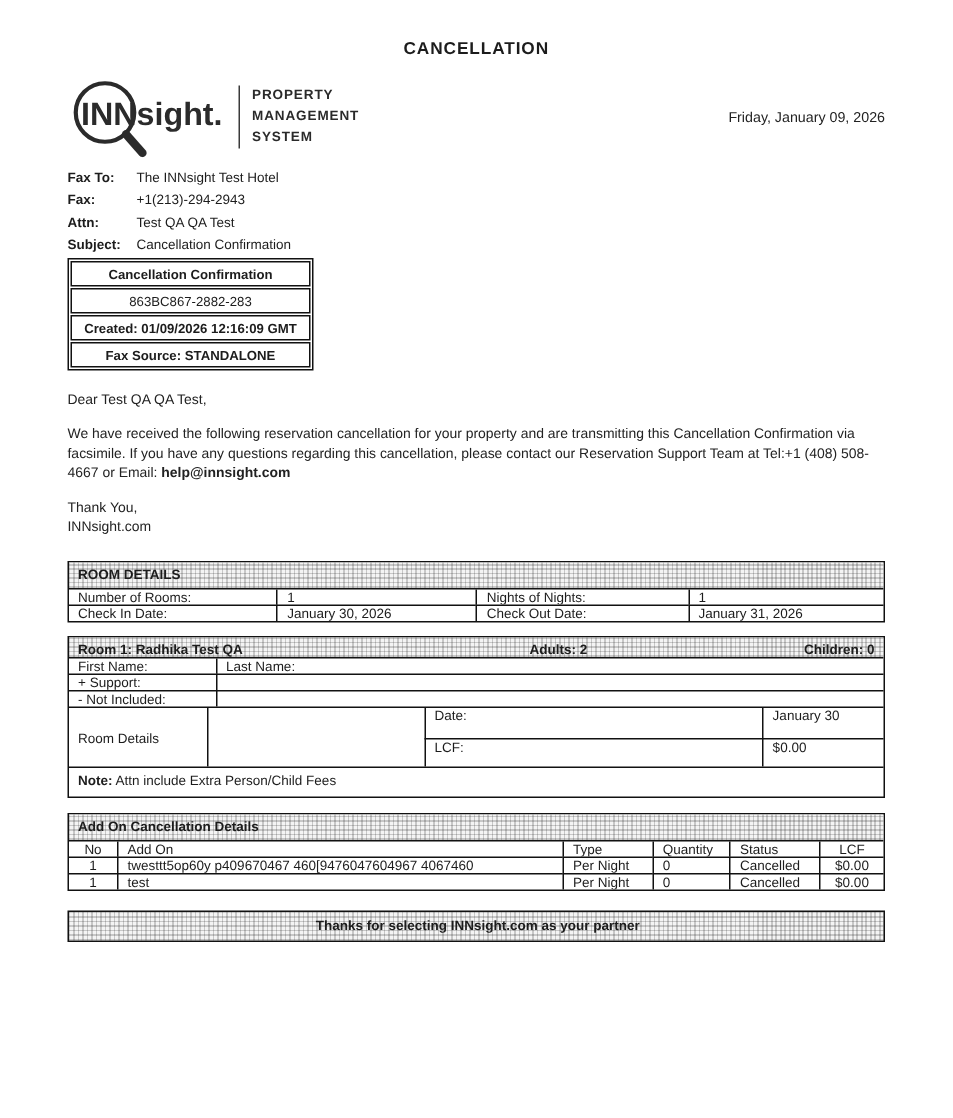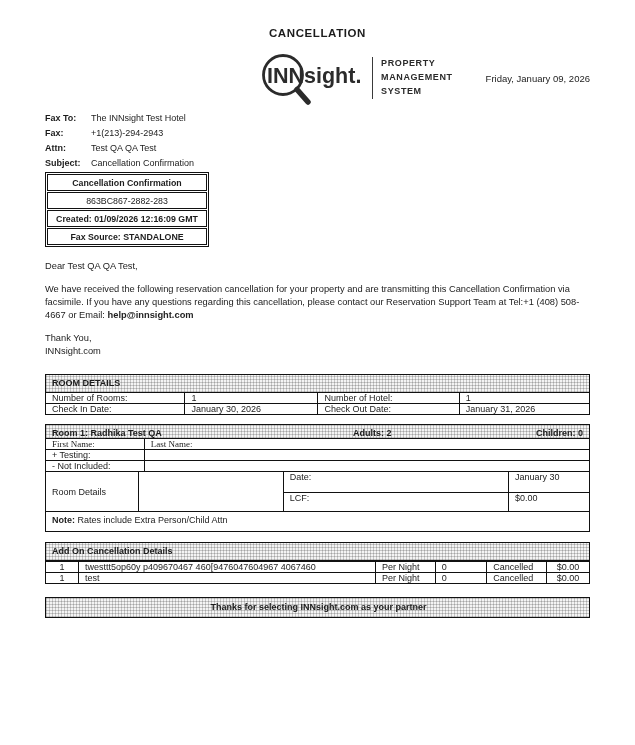--- a/index.html
+++ b/index.html
@@ -15,21 +15,21 @@
 
   .doc-title {
     padding-top: 27px;
     text-align: center;
     font-size: 11.5px;
     font-weight: bold;
     letter-spacing: 0.6px;
   }
 
   
-  .header-row { display: flex; justify-content: flex-end; align-items: flex-start; margin-top: 12px; }
+  .header-row { display: flex; justify-content: space-between; align-items: flex-start; margin-top: 12px; }
   .logo-block { display: flex; align-items: center; }
   .logo-svg { display: block; }
   .logo-divider { width: 0; border-left: 1.6px solid #3a3a3a; height: 42px; margin-left: 2px; }
   .tagline { margin-left: 8px; font-size: 9px; font-weight: bold; letter-spacing: 0.6px; line-height: 1.55; color: #2a2a2a; }
   .doc-date { font-size: 9.5px; margin-top: 22px; color: #222; padding-left: 33px; }
 
   
   .fax-row { display: flex; justify-content: space-between; align-items: flex-start; margin-top: 6px; flex-direction: column; }
   .fax-fields { font-size: 9px; line-height: 15px; }
   .fax-label { display: inline-block; width: 46px; font-weight: bold; }
@@ -73,21 +73,21 @@
 
   
   .rd-row { display: grid; grid-template-columns: 25.5% 24.5% 26% 24%; }
 
   
   .tbl-room { margin-top: 9px; }
   .room-head { display: flex; align-items: center; font-size: 9px; font-weight: bold; padding: 3px 6px 0 6px; border-bottom: 1px solid #111; }
   .room-head .rh-title { flex: 1 1 auto; }
   .room-head .rh-adults { width: 150px; }
   .room-head .rh-children { width: 80px; text-align: right; }
-  .name-row { display: grid; grid-template-columns: 18% 31% 13.8% 37.2%; font-family: Liberation Serif, serif; }
+  .name-row { display: grid; grid-template-columns: 18% 31% 13.8% 37.2%; }
   .inc-row { display: grid; grid-template-columns: 18% 82%; }
   .sub-grid { display: grid; grid-template-columns: 17% 26.6% 41.5% 14.9%; grid-template-rows: 19.5px 19.5px; border-top: 1.5px solid #111; }
   .sub-label { grid-row: 1 / 3; display: flex; align-items: center; font-size: 9px; padding: 0 6px; }
   .sub-empty { grid-row: 1 / 3; border-left: 1px solid #111; }
   .subtotal-row { border-top: 1.5px solid #111; display: flex; justify-content: space-between; align-items: flex-end; padding: 2px 6px 3px 6px; font-size: 9px; line-height: 1.45; }
   .note-cell { padding-bottom: 1px; }
 
   
   .tbl-addon { margin-top: 10px; }
   .ao-row { display: grid; grid-template-columns: 5.9% 54.7% 11% 9.5% 11% 7.9%; }
@@ -148,21 +148,21 @@
       <p><span>We have received the following reservation cancellation for your property and are transmitting this Cancellation Confirmation via facsimile. If you have any questions regarding this cancellation, please contact our Reservation Support Team at Tel:+1 (408) 508-4667 or Email:</span> <span class="bold">help@innsight.com</span></p>
       <div class="sig-line">Thank You,</div>
       <div class="sig-line">INNsight.com</div>
     </div>
 
     <div class="tbl">
       <div class="sec-head hatch">ROOM DETAILS</div>
       <div class="rd-row">
         <div class="cell">Number of Rooms:</div>
         <div class="cell bl">1</div>
-        <div class="cell bl">Number of Hotel:</div>
+        <div class="cell bl">Nights of Nights:</div>
         <div class="cell bl">1</div>
       </div>
       <div class="rd-row">
         <div class="cell bt">Check In Date:</div>
         <div class="cell bl bt">January 30, 2026</div>
         <div class="cell bl bt">Check Out Date:</div>
         <div class="cell bl bt">January 31, 2026</div>
       </div>
     </div>
 
@@ -170,42 +170,50 @@
       <div class="room-head hatch">
         <span class="rh-title">Room 1: Radhika Test QA</span>
         <span class="rh-adults">Adults: 2</span>
         <span class="rh-children">Children: 0</span>
       </div>
       <div class="name-row">
         <div class="cell">First Name:</div>
         <div class="cell bl">Last Name:</div>
       </div>
       <div class="inc-row">
-        <div class="cell bt">+ Testing:</div>
+        <div class="cell bt">+ Support:</div>
         <div class="cell bl bt"></div>
       </div>
       <div class="inc-row">
         <div class="cell bt">- Not Included:</div>
         <div class="cell bl bt"></div>
       </div>
       <div class="sub-grid">
         <div class="sub-label">Room Details</div>
         <div class="cell bl">Date:</div>
         <div class="cell bl">January 30</div>
         <div class="sub-empty"></div>
         <div class="cell bl bt">LCF:</div>
         <div class="cell bl bt">$0.00</div>
       </div>
       <div class="subtotal-row">
-        <div class="note-cell"><span class="bold">Note:</span> <span>Rates include Extra Person/Child Attn</span></div>
+        <div class="note-cell"><span class="bold">Note:</span> <span>Attn include Extra Person/Child Fees</span></div>
       </div>
     </div>
 
     <div class="tbl tbl-addon">
       <div class="sec-head hatch">Add On Cancellation Details</div>
+      <div class="ao-row">
+        <div class="cell ctr">No</div>
+        <div class="cell bl">Add On</div>
+        <div class="cell bl">Type</div>
+        <div class="cell bl">Quantity</div>
+        <div class="cell bl">Status</div>
+        <div class="cell bl ctr">LCF</div>
+      </div>
       <div class="ao-row">
         <div class="cell bt ctr">1</div>
         <div class="cell bl bt">twesttt5op60y p409670467 460[9476047604967 4067460</div>
         <div class="cell bl bt">Per Night</div>
         <div class="cell bl bt">0</div>
         <div class="cell bl bt">Cancelled</div>
         <div class="cell bl bt ctr">$0.00</div>
       </div>
       <div class="ao-row">
         <div class="cell bt ctr">1</div>

